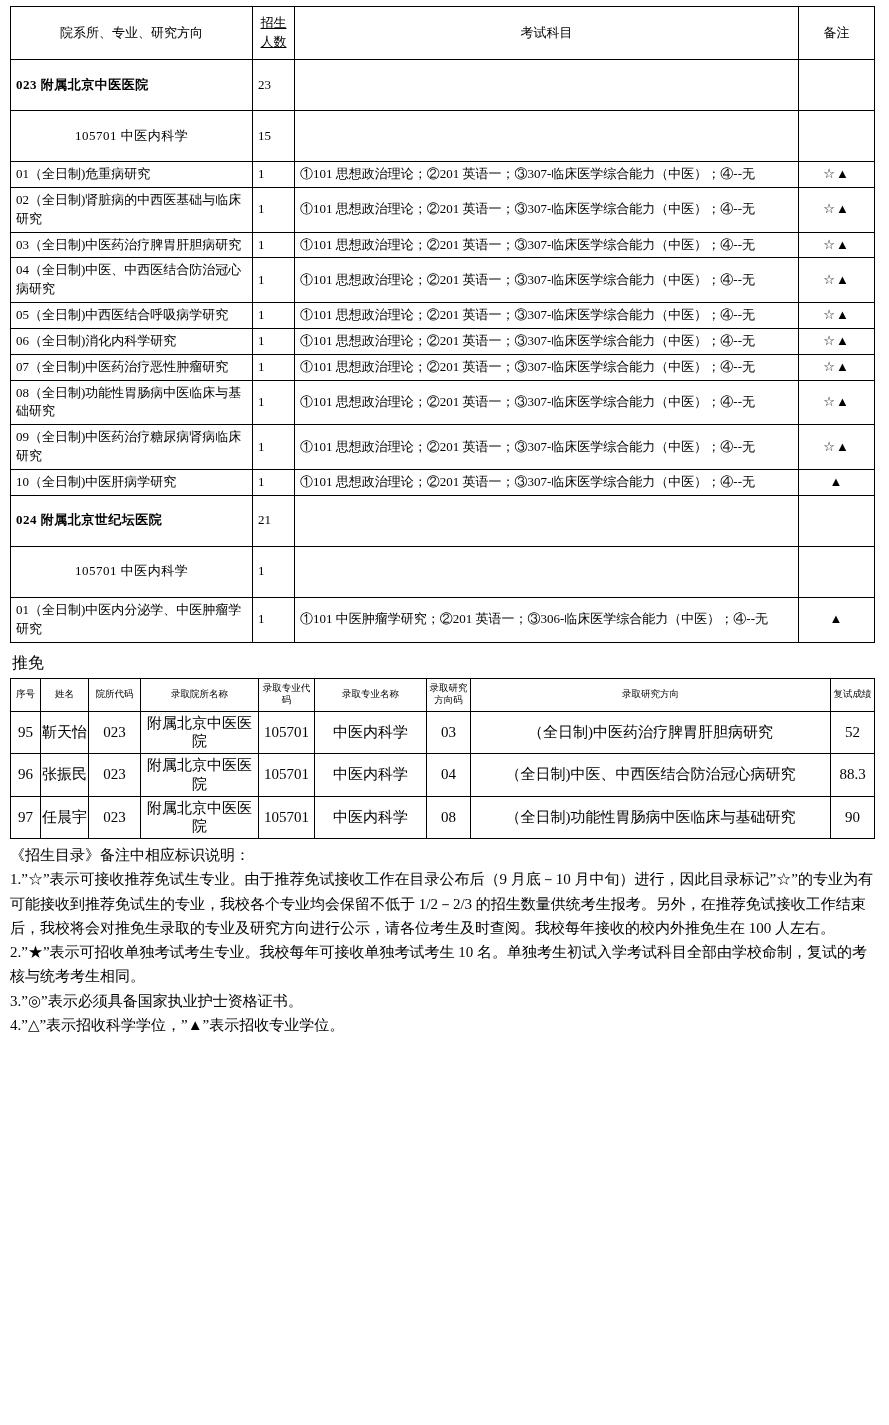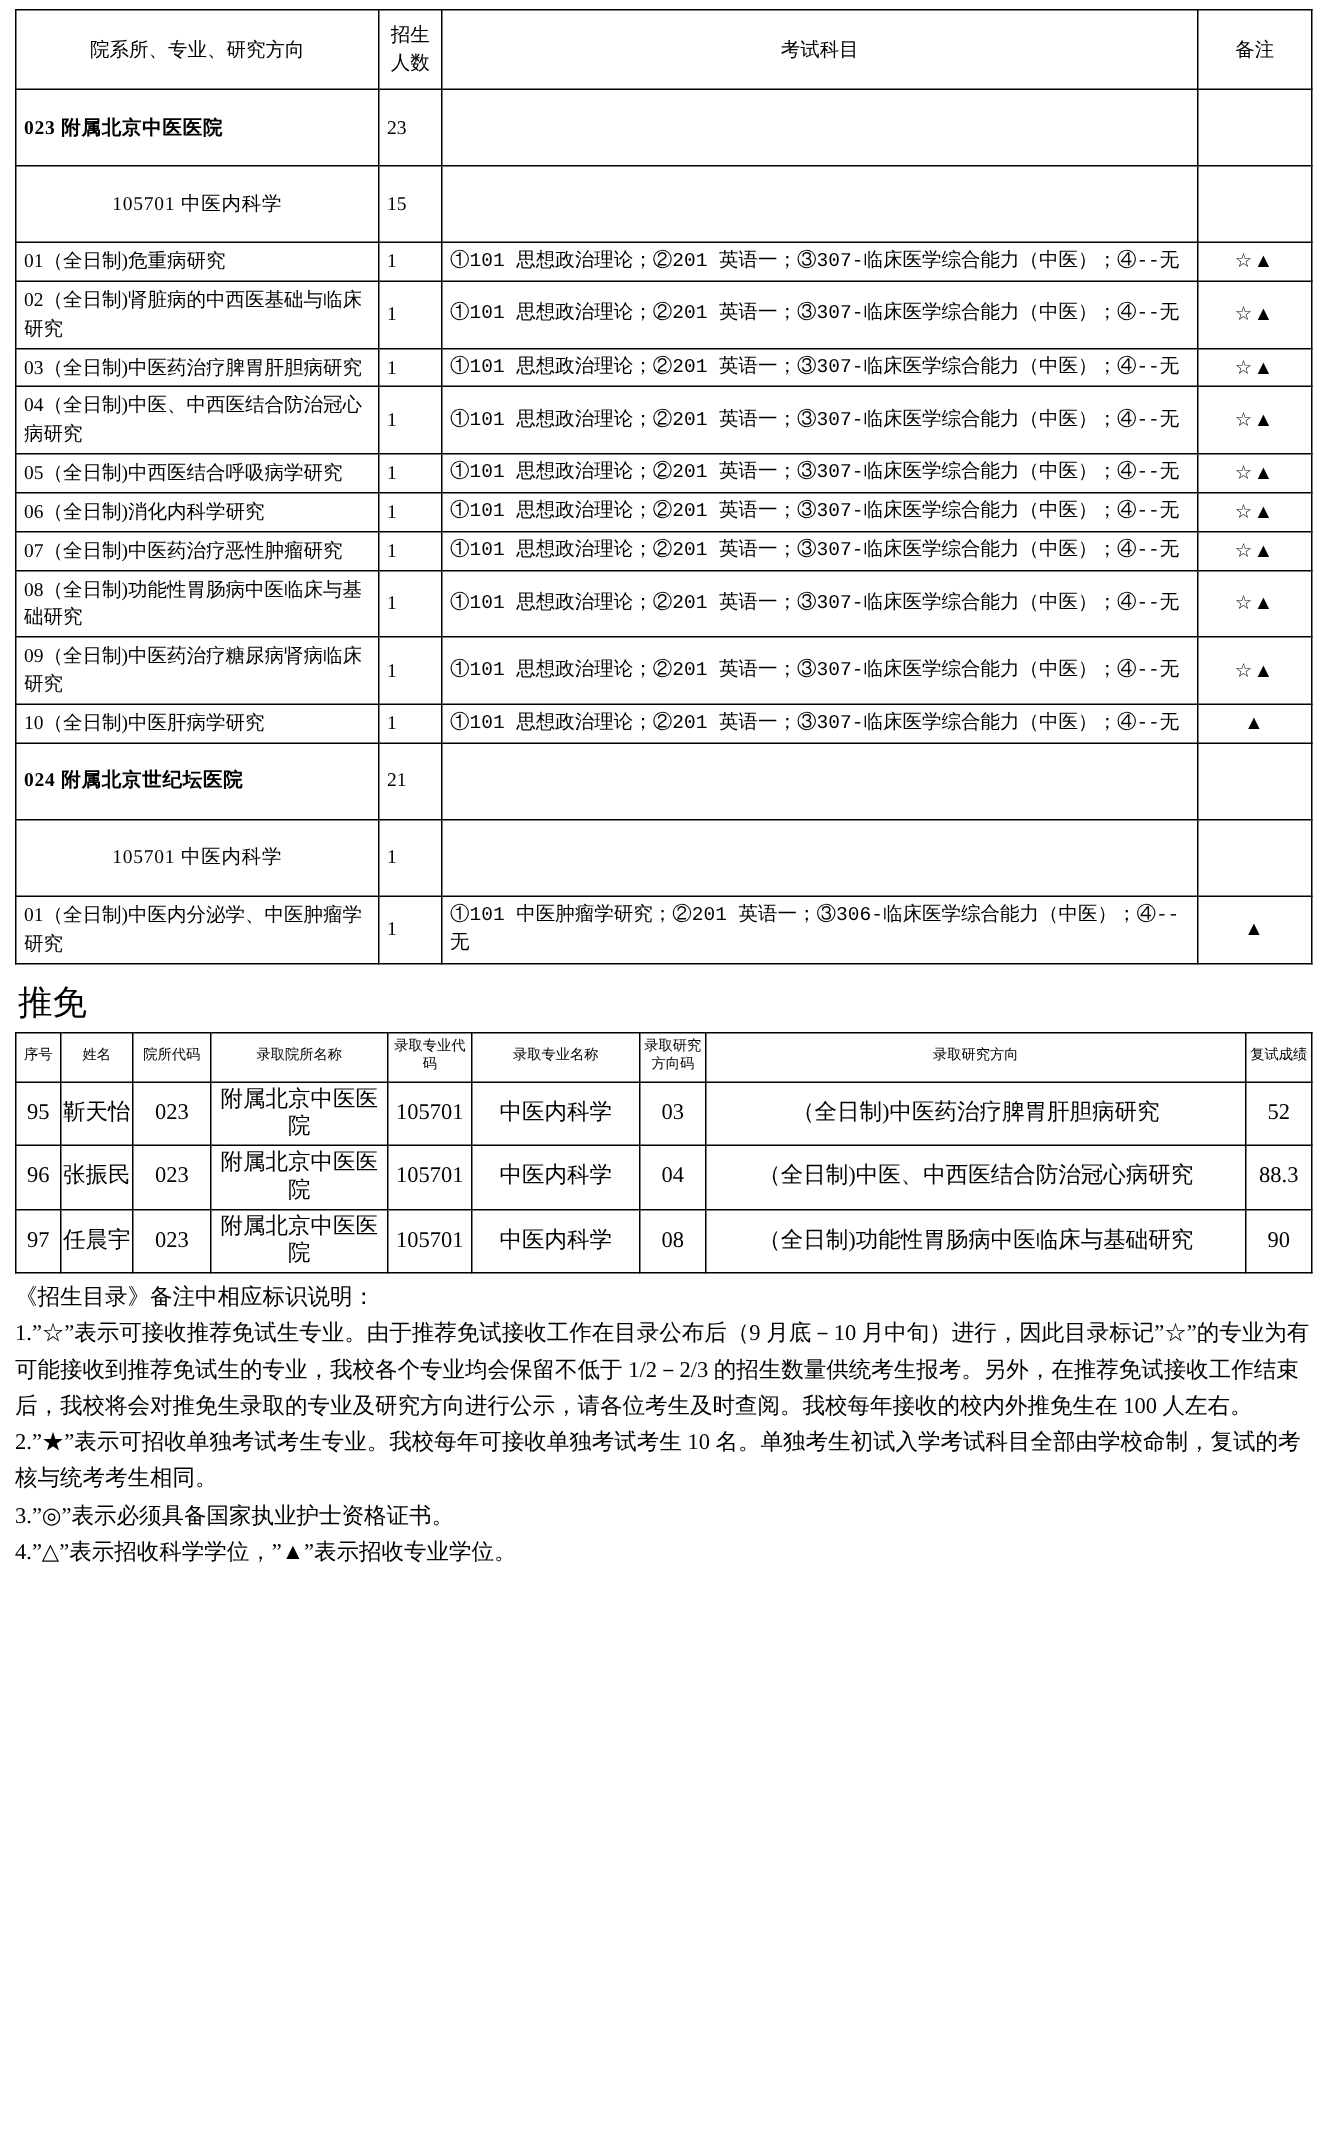--- a/index.html
+++ b/index.html
@@ -35,20 +35,21 @@
   .col-note { width: 76px; }
 
   thead td {
     text-align: center;
     font-size: 14px;
     height: 46px;
   }
   .hdr-num {
     font-size: 13px;
     line-height: 1.15;
+    text-decoration: underline;
   }
   .row-dept td {
     height: 44px;
   }
   .dept-cell {
     font-weight: bold;
     font-size: 15px;
     text-align: left;
     padding-left: 16px;
     letter-spacing: 0.5px;
@@ -62,31 +63,30 @@
   .num-cell {
     font-size: 13px;
   }
   .dir-cell {
     font-size: 12.5px;
     line-height: 1.5;
   }
   .sub-cell {
     font-size: 12px;
     line-height: 1.55;
-    font-family: Liberation Mono, monospace;
   }
   .note-cell {
     text-align: center;
     font-size: 13px;
     letter-spacing: 1px;
   }
   .empty-cell { }
 
   .section-title {
-    font-size: 23px;
+    font-size: 16px;
     margin: 10px 0 4px 2px;
     font-family: Liberation Mono, monospace;
   }
 
   table.tuimian {
     border-collapse: collapse;
     width: 732px;
     table-layout: fixed;
     margin-bottom: 4px;
   }

